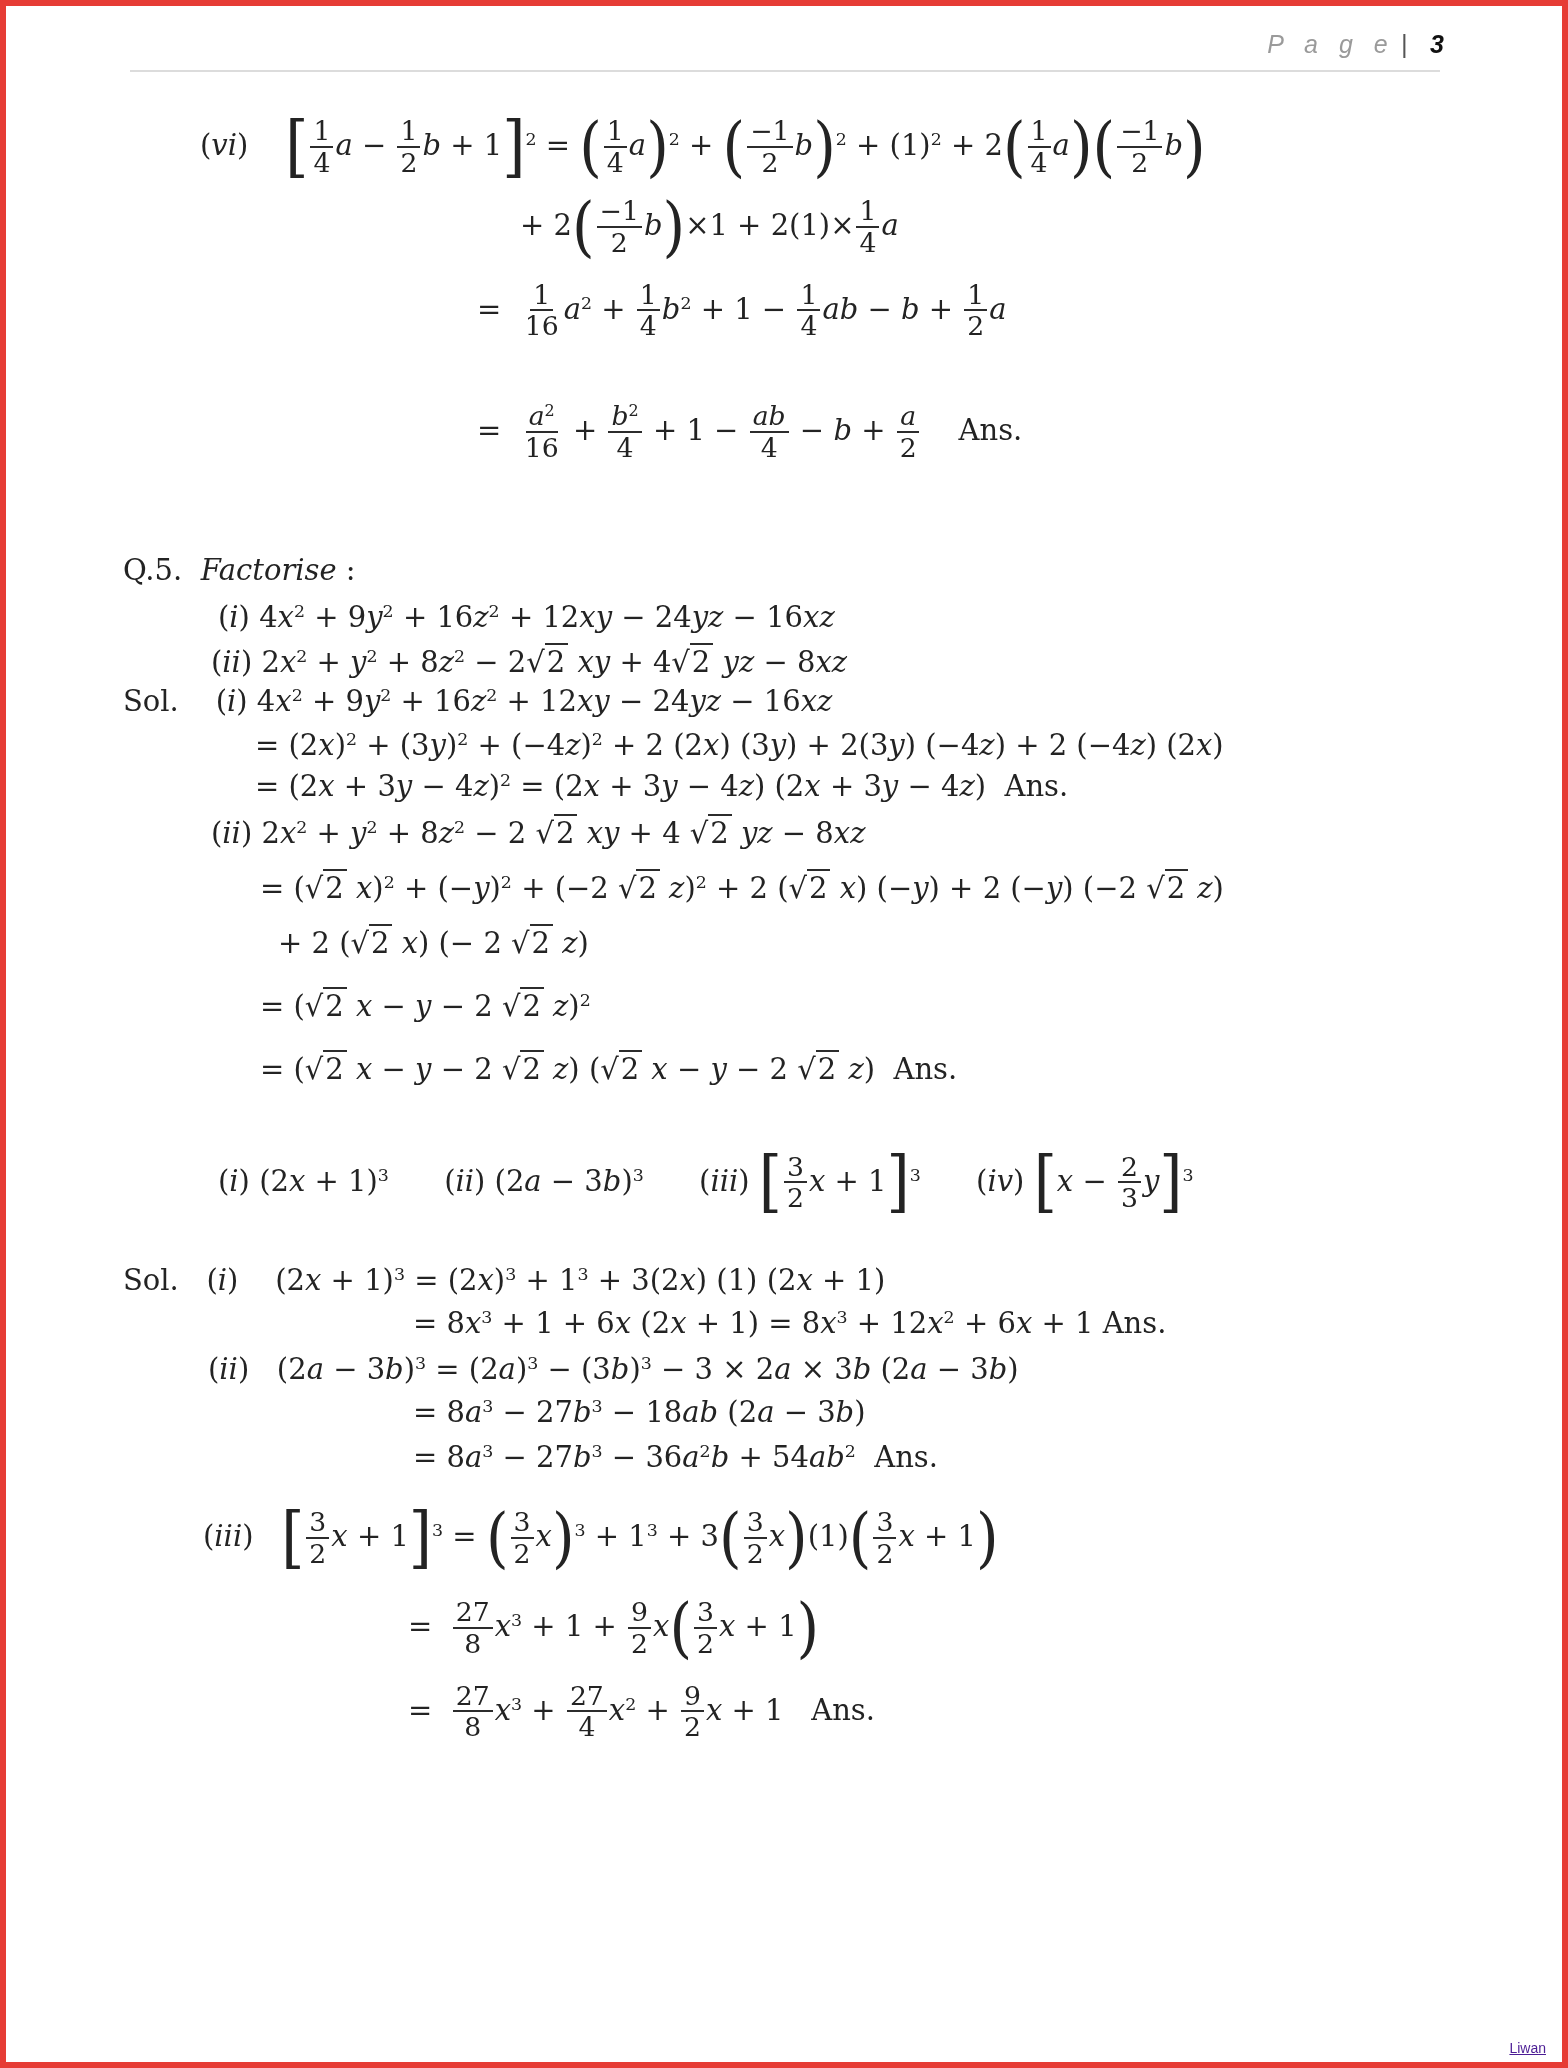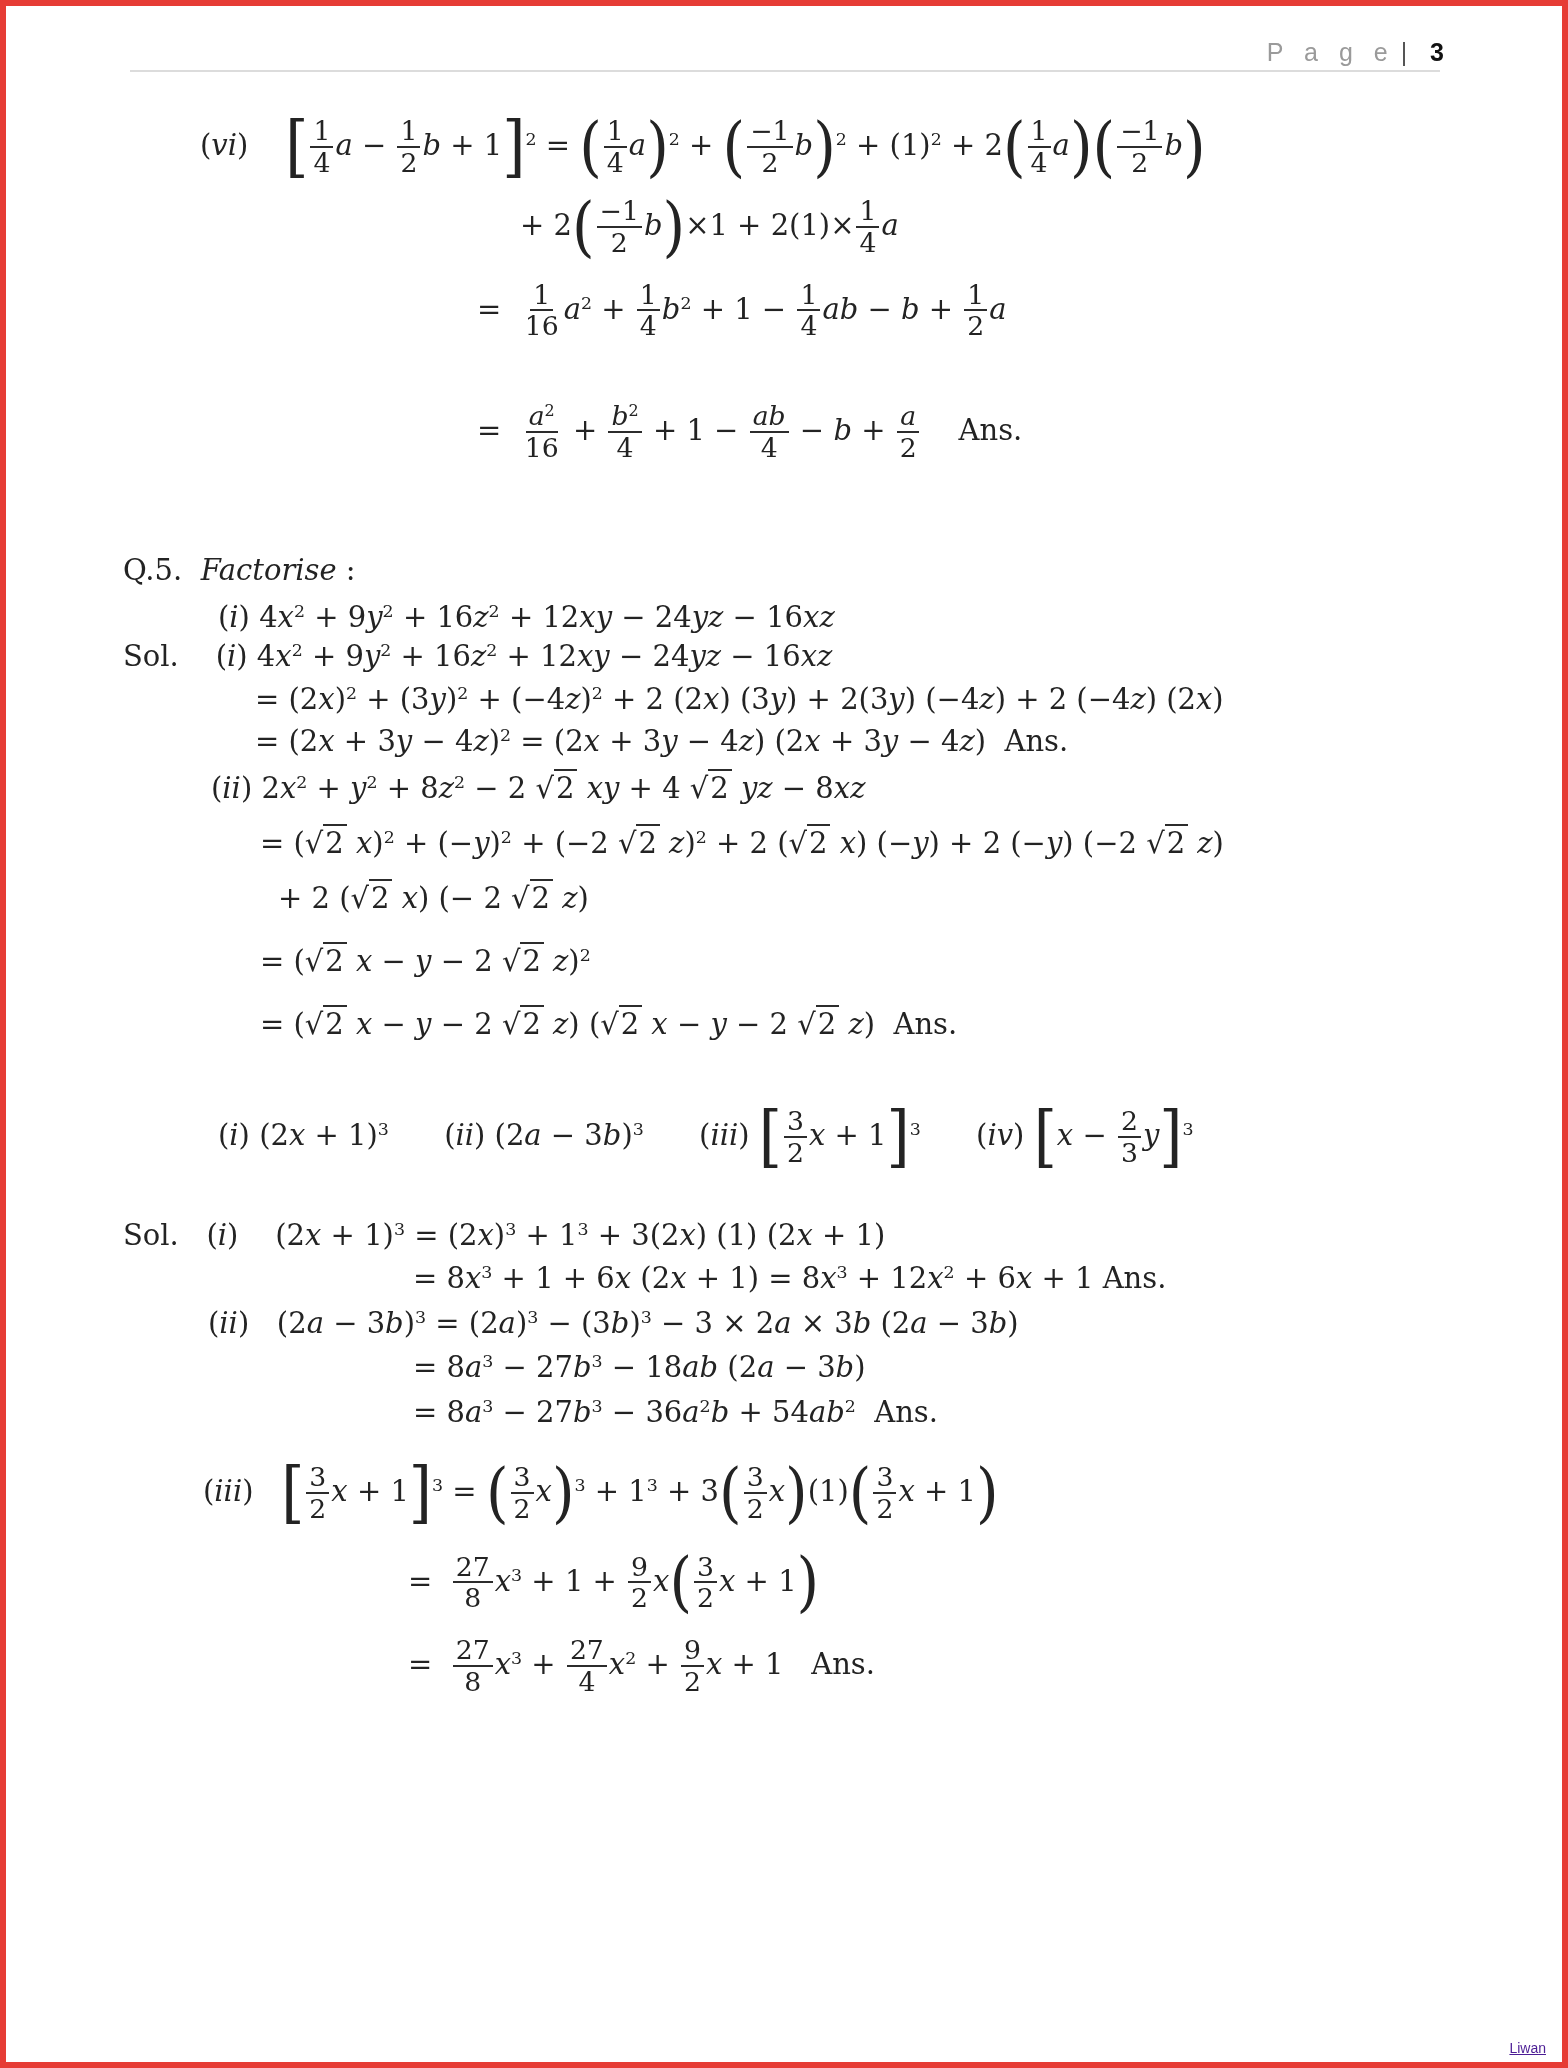--- a/index.html
+++ b/index.html
@@ -3,23 +3,23 @@
 <meta charset="utf-8">
 <style>
   html,body{margin:0;padding:0;}
   body{
     width:1568px;height:2068px;box-sizing:border-box;
     border:6px solid #e63c35;background:#ffffff;position:relative;
     font-family:"DejaVu Serif","Liberation Serif",serif;color:#232323;
     overflow:hidden;
   }
   .pagehead{
-    position:absolute;top:32px;right:118px;
+    position:absolute;top:24px;right:118px;
     font-family:"Liberation Sans",sans-serif;font-size:25px;
-    color:#9a9a9a;letter-spacing:7px;white-space:nowrap;
+    color:#9a9a9a;letter-spacing:7px;white-space:nowrap;font-style:italic;
   }
   .pagehead .sep{color:#555;margin:0 2px 0 6px;font-weight:300;}
   .pagehead .num{color:#111;font-weight:bold;letter-spacing:0;}
   .rule{position:absolute;top:64px;left:124px;right:122px;height:2px;background:#dcdcdc;}
   .content{position:absolute;top:70px;left:0;right:0;font-size:29px;padding-left:9px;}
   .mline{white-space:pre-wrap;line-height:1.35;}
   .mline i{font-family:"DejaVu Serif","Liberation Serif",serif;}
   .bd{font-weight:normal;font-style:normal;}
   sup{font-size:.6em;line-height:0;vertical-align:.55em;}
   .fr{display:inline-flex;flex-direction:column;align-items:center;
@@ -49,20 +49,21 @@
   <section>
     <div class="mline" style="margin:40px 0 0 185px;">(<i>vi</i>)    <span class="bb">[</span><span class="fr"><span class="nu">1</span><span class="de">4</span></span><i>a</i> − <span class="fr"><span class="nu">1</span><span class="de">2</span></span><i>b</i> + 1<span class="bb">]</span><sup>2</sup> = <span class="bp">(</span><span class="fr"><span class="nu">1</span><span class="de">4</span></span><i>a</i><span class="bp">)</span><sup>2</sup> + <span class="bp">(</span><span class="fr"><span class="nu">−1</span><span class="de">2</span></span><i>b</i><span class="bp">)</span><sup>2</sup> + (1)<sup>2</sup> + 2<span class="bp">(</span><span class="fr"><span class="nu">1</span><span class="de">4</span></span><i>a</i><span class="bp">)</span><span class="bp">(</span><span class="fr"><span class="nu">−1</span><span class="de">2</span></span><i>b</i><span class="bp">)</span></div>
     <div class="mline" style="margin:18px 0 0 505px;">+ 2<span class="bp">(</span><span class="fr"><span class="nu">−1</span><span class="de">2</span></span><i>b</i><span class="bp">)</span>×1 + 2(1)×<span class="fr"><span class="nu">1</span><span class="de">4</span></span><i>a</i></div>
     <div class="mline" style="margin:22px 0 0 462px;">=  <span class="fr"><span class="nu">1</span><span class="de">16</span></span><i>a</i><sup>2</sup> + <span class="fr"><span class="nu">1</span><span class="de">4</span></span><i>b</i><sup>2</sup> + 1 − <span class="fr"><span class="nu">1</span><span class="de">4</span></span><i>ab</i> − <i>b</i> + <span class="fr"><span class="nu">1</span><span class="de">2</span></span><i>a</i></div>
     <div class="mline" style="margin:60px 0 0 462px;">=  <span class="fr"><span class="nu"><i>a</i><sup>2</sup></span><span class="de">16</span></span> + <span class="fr"><span class="nu"><i>b</i><sup>2</sup></span><span class="de">4</span></span> + 1 − <span class="fr"><span class="nu"><i>ab</i></span><span class="de">4</span></span> − <i>b</i> + <span class="fr"><span class="nu"><i>a</i></span><span class="de">2</span></span>    <b class="bd">Ans.</b></div>
   </section>
 
   <section>
     <div class="mline" style="margin:88px 0 0 108px;"><b class="bd">Q.5.</b>  <i>Factorise</i> :</div>
     <div class="mline" style="margin:8px 0 0 203px;">(<i>i</i>) 4<i>x</i><sup>2</sup> + 9<i>y</i><sup>2</sup> + 16<i>z</i><sup>2</sup> + 12<i>xy</i> − 24<i>yz</i> − 16<i>xz</i></div>
+    <div class="mline" style="margin:6px 0 0 196px;">(<i>ii</i>) 2<i>x</i><sup>2</sup> + <i>y</i><sup>2</sup> + 8<i>z</i><sup>2</sup> − 2<span class="sq">√<span class="ov">2</span></span> <i>xy</i> + 4<span class="sq">√<span class="ov">2</span></span> <i>yz</i> − 8<i>xz</i></div>
     <div class="mline" style="margin:0 0 0 108px;"><b class="bd">Sol.</b>    (<i>i</i>) 4<i>x</i><sup>2</sup> + 9<i>y</i><sup>2</sup> + 16<i>z</i><sup>2</sup> + 12<i>xy</i> − 24<i>yz</i> − 16<i>xz</i></div>
     <div class="mline" style="margin:4px 0 0 240px;">= (2<i>x</i>)<sup>2</sup> + (3<i>y</i>)<sup>2</sup> + (−4<i>z</i>)<sup>2</sup> + 2 (2<i>x</i>) (3<i>y</i>) + 2(3<i>y</i>) (−4<i>z</i>) + 2 (−4<i>z</i>) (2<i>x</i>)</div>
     <div class="mline" style="margin:2px 0 0 240px;">= (2<i>x</i> + 3<i>y</i> − 4<i>z</i>)<sup>2</sup> = (2<i>x</i> + 3<i>y</i> − 4<i>z</i>) (2<i>x</i> + 3<i>y</i> − 4<i>z</i>)  <b class="bd">Ans.</b></div>
     <div class="mline" style="margin:8px 0 0 196px;">(<i>ii</i>) 2<i>x</i><sup>2</sup> + <i>y</i><sup>2</sup> + 8<i>z</i><sup>2</sup> − 2 <span class="sq">√<span class="ov">2</span></span> <i>xy</i> + 4 <span class="sq">√<span class="ov">2</span></span> <i>yz</i> − 8<i>xz</i></div>
     <div class="mline" style="margin:16px 0 0 245px;">= (<span class="sq">√<span class="ov">2</span></span> <i>x</i>)<sup>2</sup> + (−<i>y</i>)<sup>2</sup> + (−2 <span class="sq">√<span class="ov">2</span></span> <i>z</i>)<sup>2</sup> + 2 (<span class="sq">√<span class="ov">2</span></span> <i>x</i>) (−<i>y</i>) + 2 (−<i>y</i>) (−2 <span class="sq">√<span class="ov">2</span></span> <i>z</i>)</div>
     <div class="mline" style="margin:16px 0 0 263px;">+ 2 (<span class="sq">√<span class="ov">2</span></span> <i>x</i>) (− 2 <span class="sq">√<span class="ov">2</span></span> <i>z</i>)</div>
     <div class="mline" style="margin:24px 0 0 245px;">= (<span class="sq">√<span class="ov">2</span></span> <i>x</i> − <i>y</i> − 2 <span class="sq">√<span class="ov">2</span></span> <i>z</i>)<sup>2</sup></div>
     <div class="mline" style="margin:24px 0 0 245px;">= (<span class="sq">√<span class="ov">2</span></span> <i>x</i> − <i>y</i> − 2 <span class="sq">√<span class="ov">2</span></span> <i>z</i>) (<span class="sq">√<span class="ov">2</span></span> <i>x</i> − <i>y</i> − 2 <span class="sq">√<span class="ov">2</span></span> <i>z</i>)  <b class="bd">Ans.</b></div>
   </section>
 

